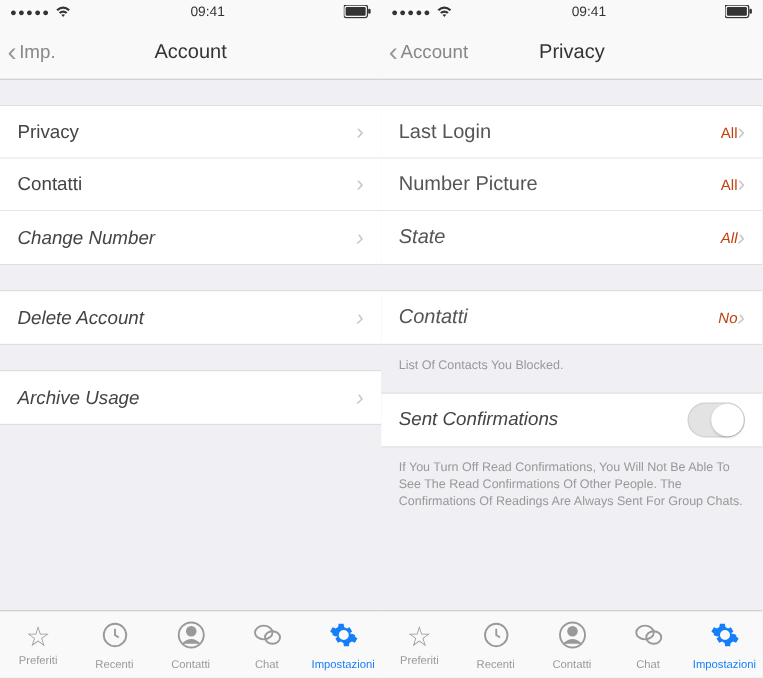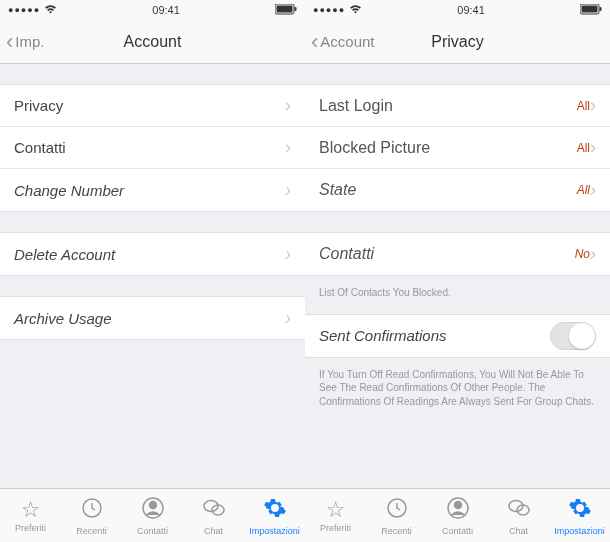--- a/index.html
+++ b/index.html
@@ -262,21 +262,21 @@
   </div>
 
   <div class="content">
     <div class="list-group">
       <div class="list-item">
         <span class="list-label big">Last Login</span>
         <span class="list-value">All</span>
         <span class="chevron-right">›</span>
       </div>
       <div class="list-item">
-        <span class="list-label big">Blocked Picture</span>
+        <span class="list-label big">Number Picture</span>
         <span class="list-value">All</span>
         <span class="chevron-right">›</span>
       </div>
       <div class="list-item">
         <span class="list-label big">State</span>
         <span class="list-value">All</span>
         <span class="chevron-right">›</span>
       </div>
     </div>
 

